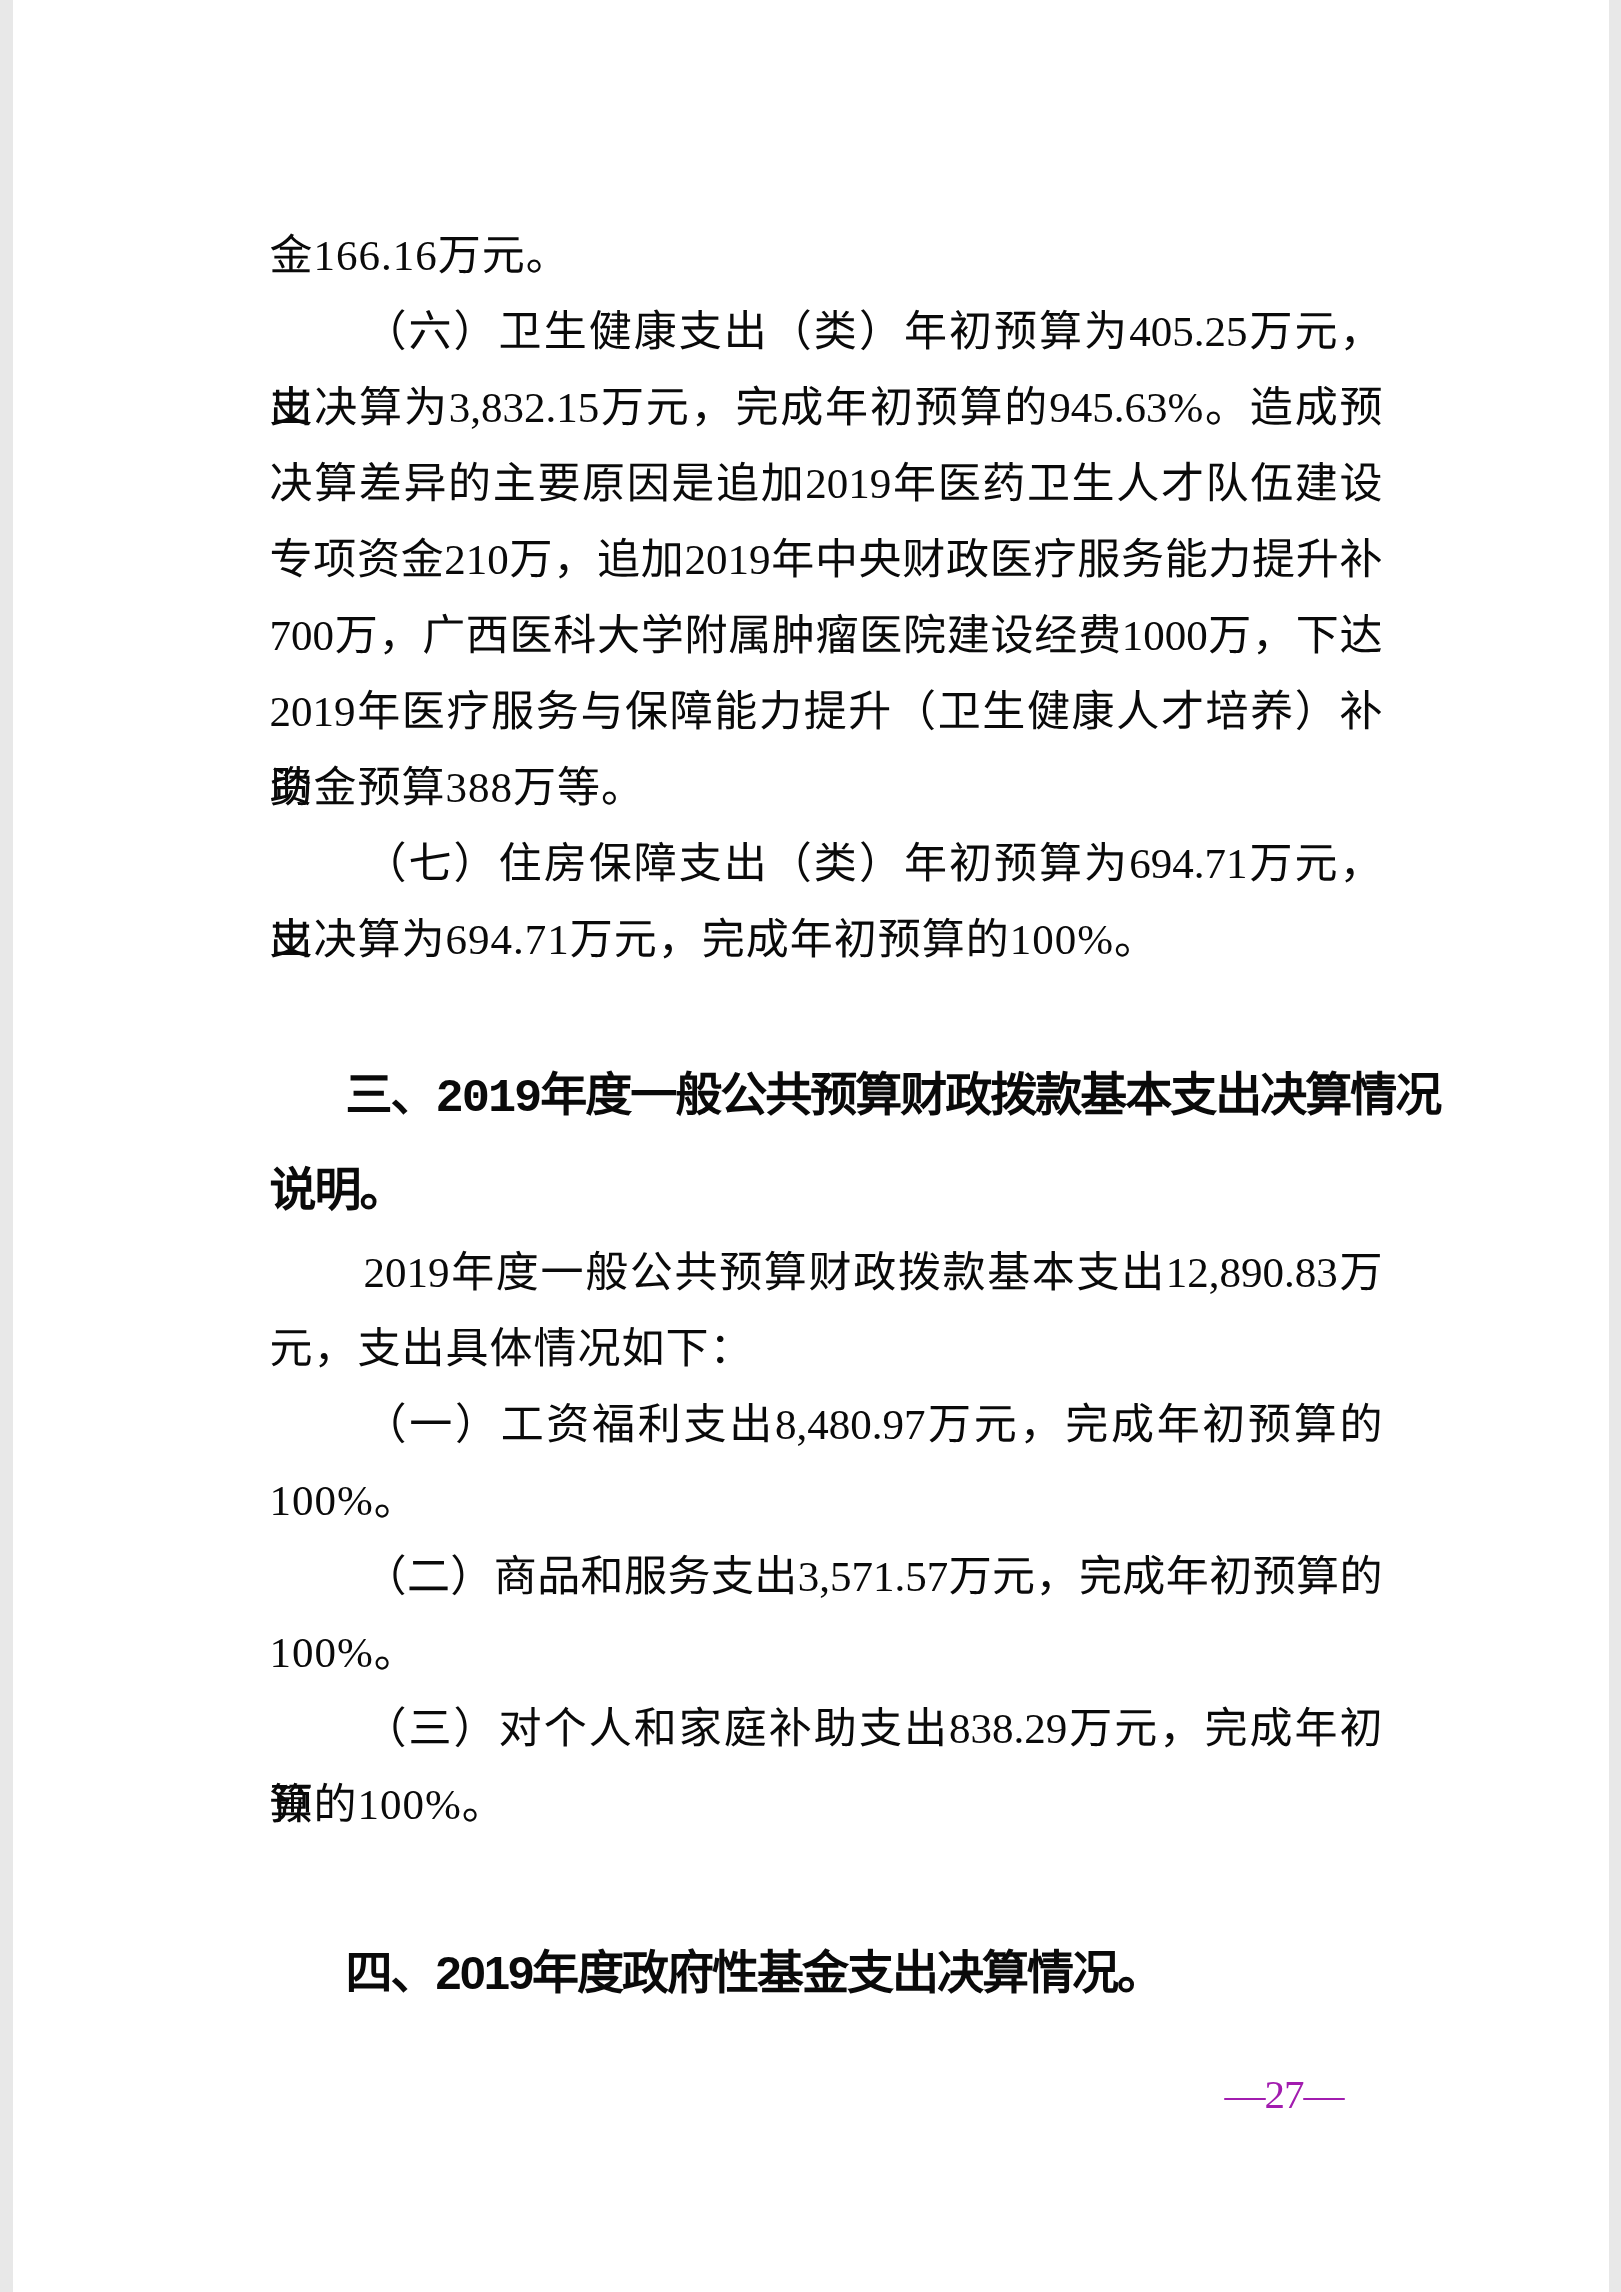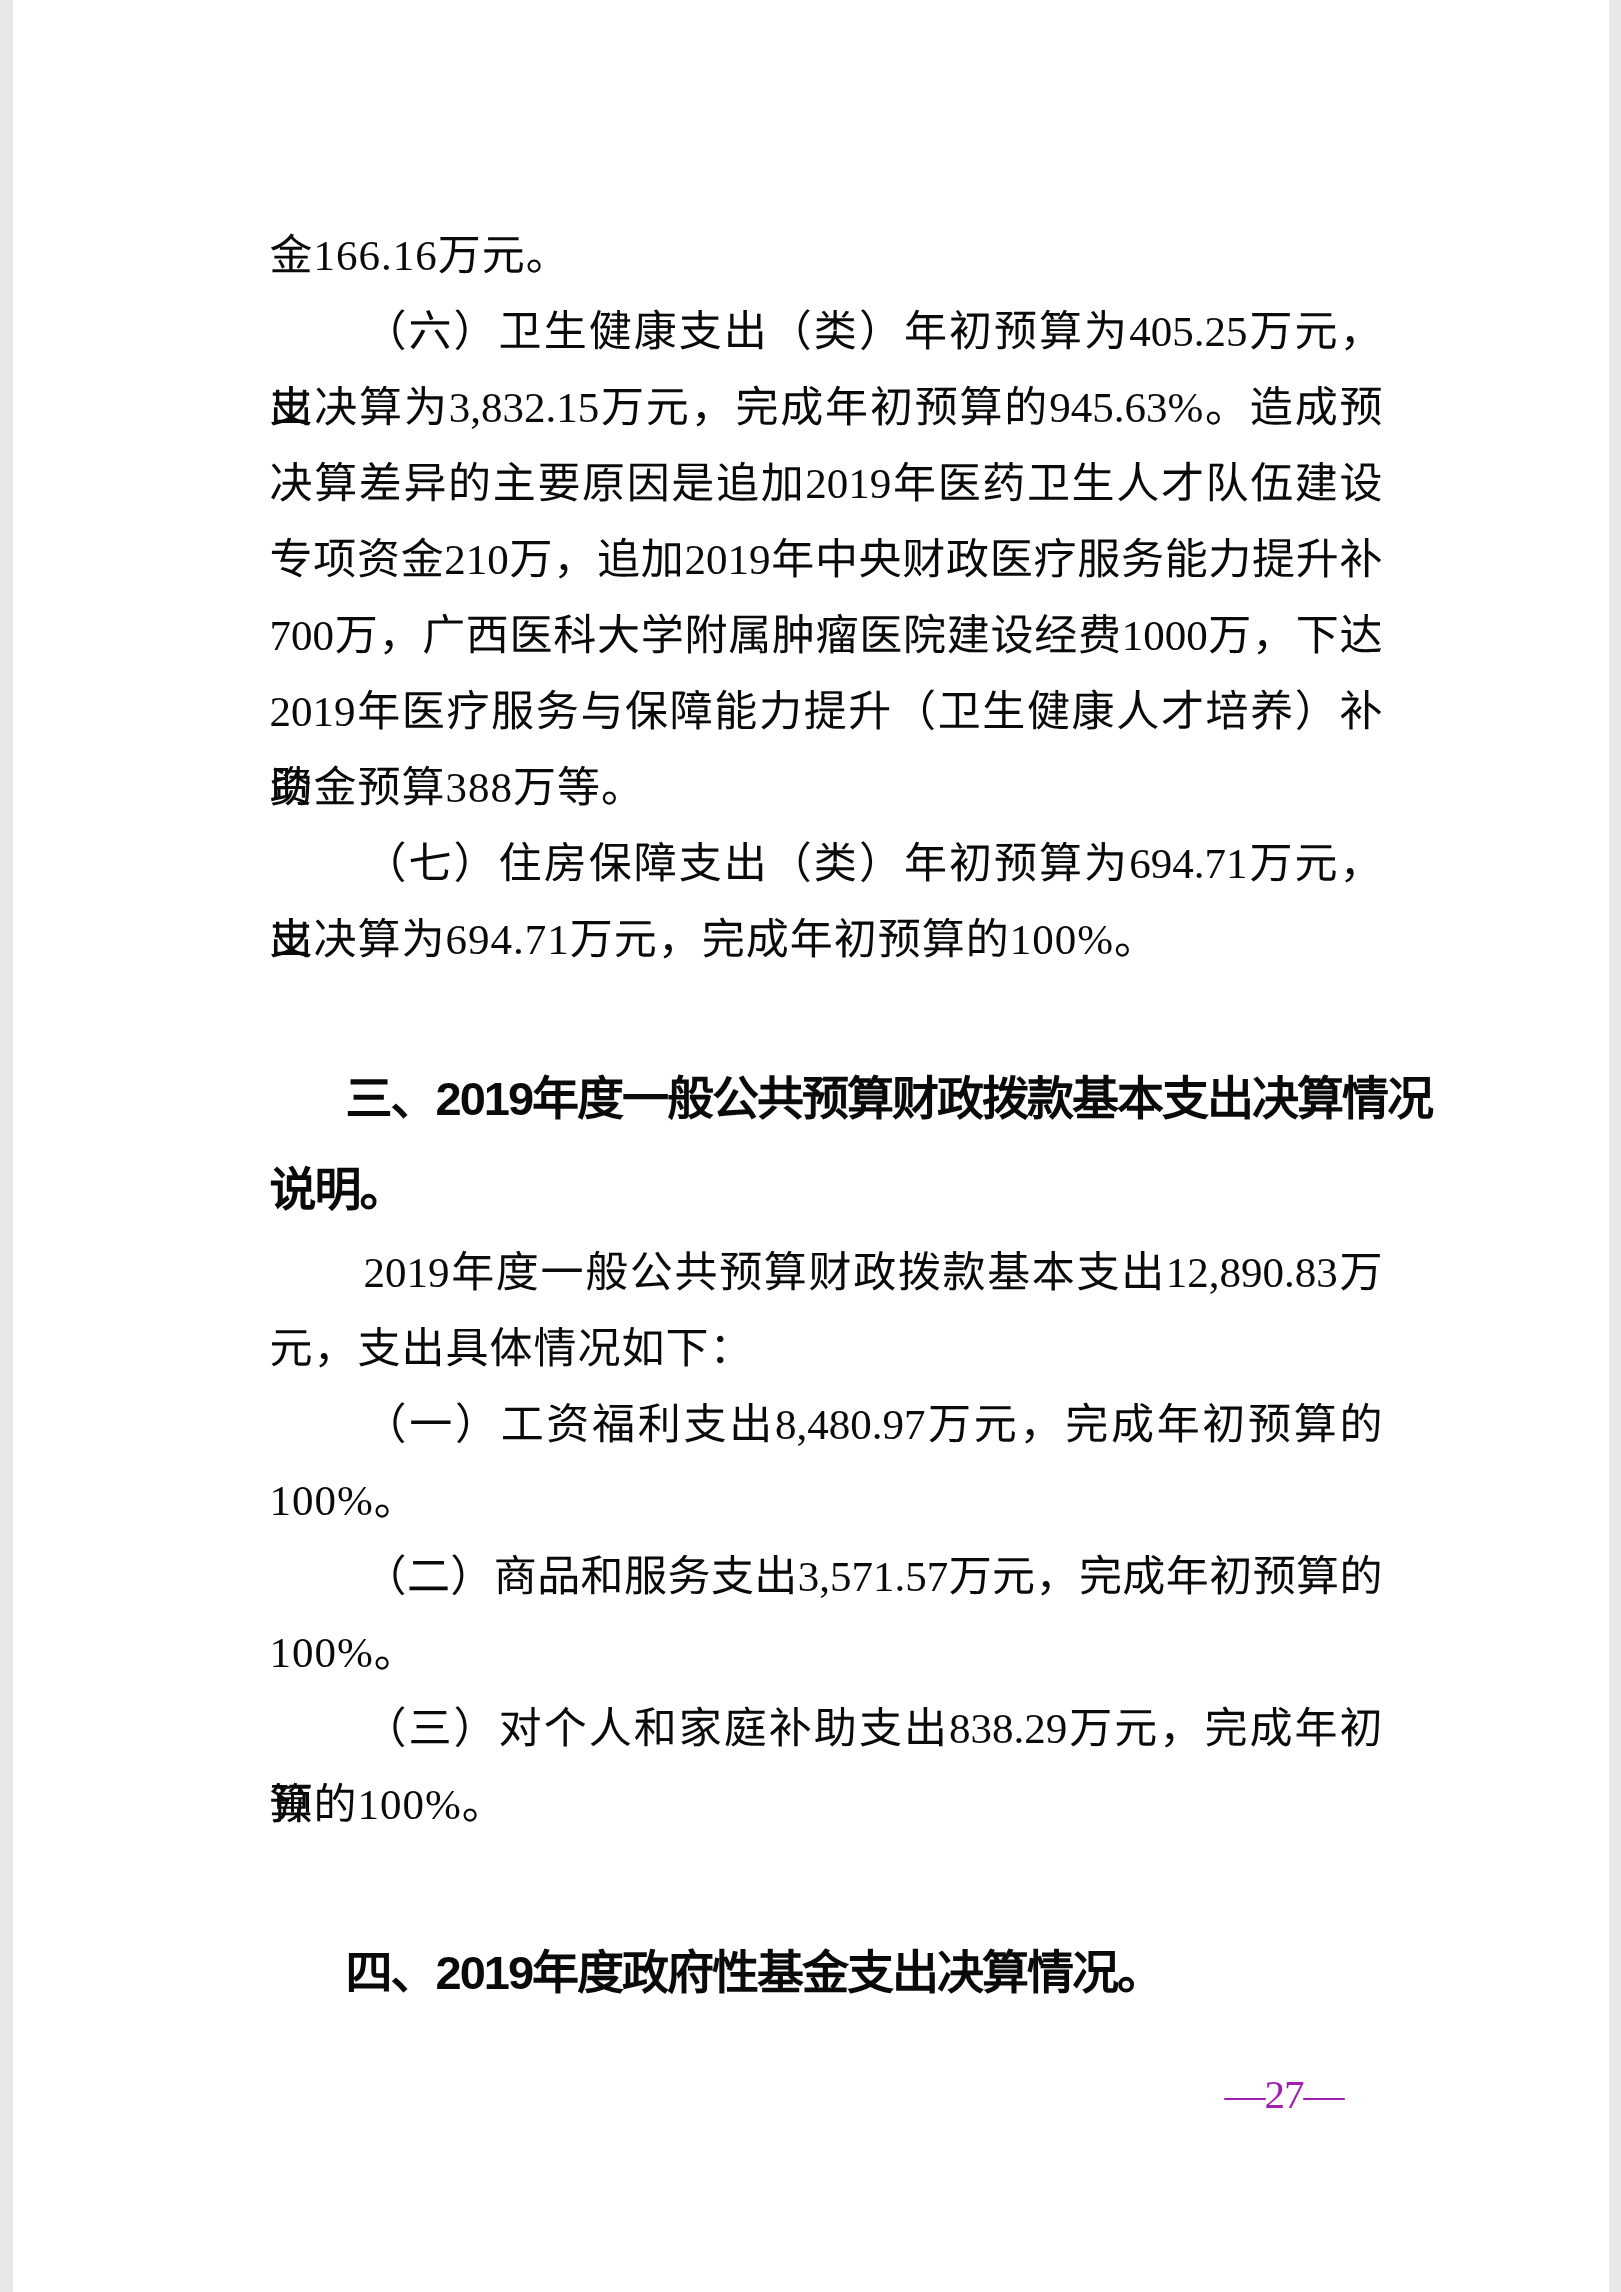--- a/index.html
+++ b/index.html
@@ -38,21 +38,21 @@
   .just{
     white-space:normal;
     letter-spacing:0;
     text-align:justify;
     text-align-last:justify;
     text-justify:inter-character;
     font-family:Liberation Serif, serif;
   }
   .ind{ text-indent:94px; }
   .heading-line.ind{ text-indent:76px; }
-  .secbreak{ margin-top:75px; }
+  .secbreak{ margin-top:75px;font-family:Liberation Mono, monospace; }
   .secbreak-lg{ margin-top:84px; }
   .pageno{
     position:absolute;
     top:2070px;
     right:265px;
     height:49px;
     line-height:49px;
     font-size:41px;
     letter-spacing:-1px;
     font-family:"Liberation Serif","DejaVu Serif",serif;

